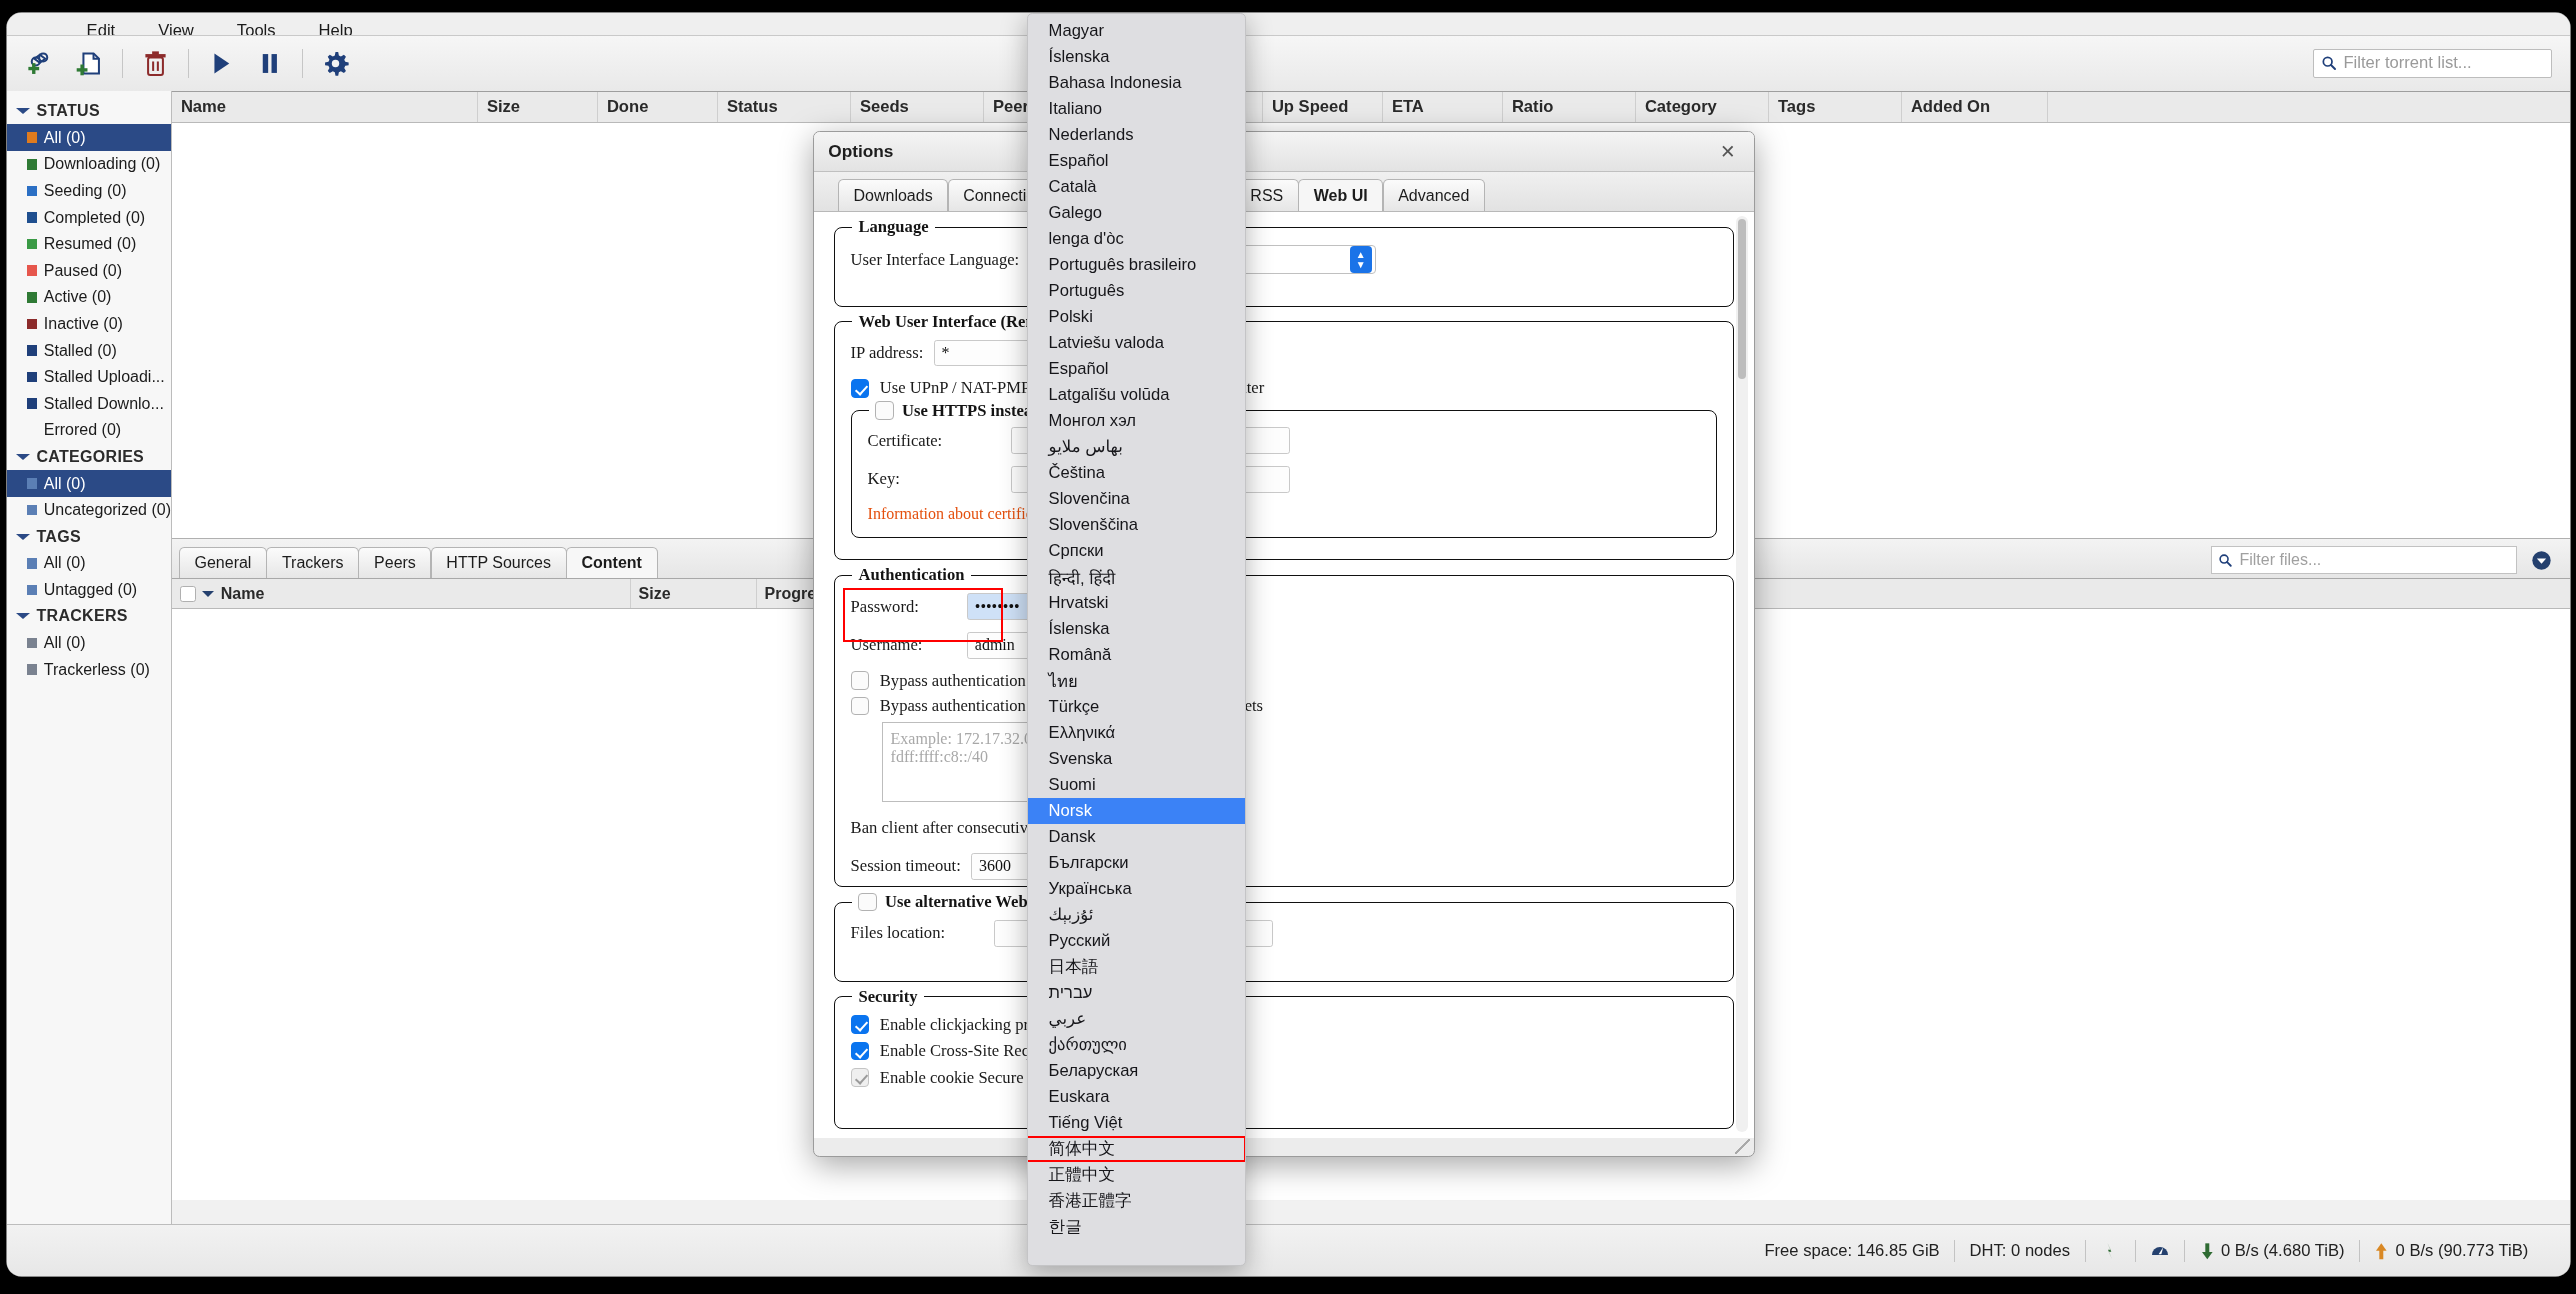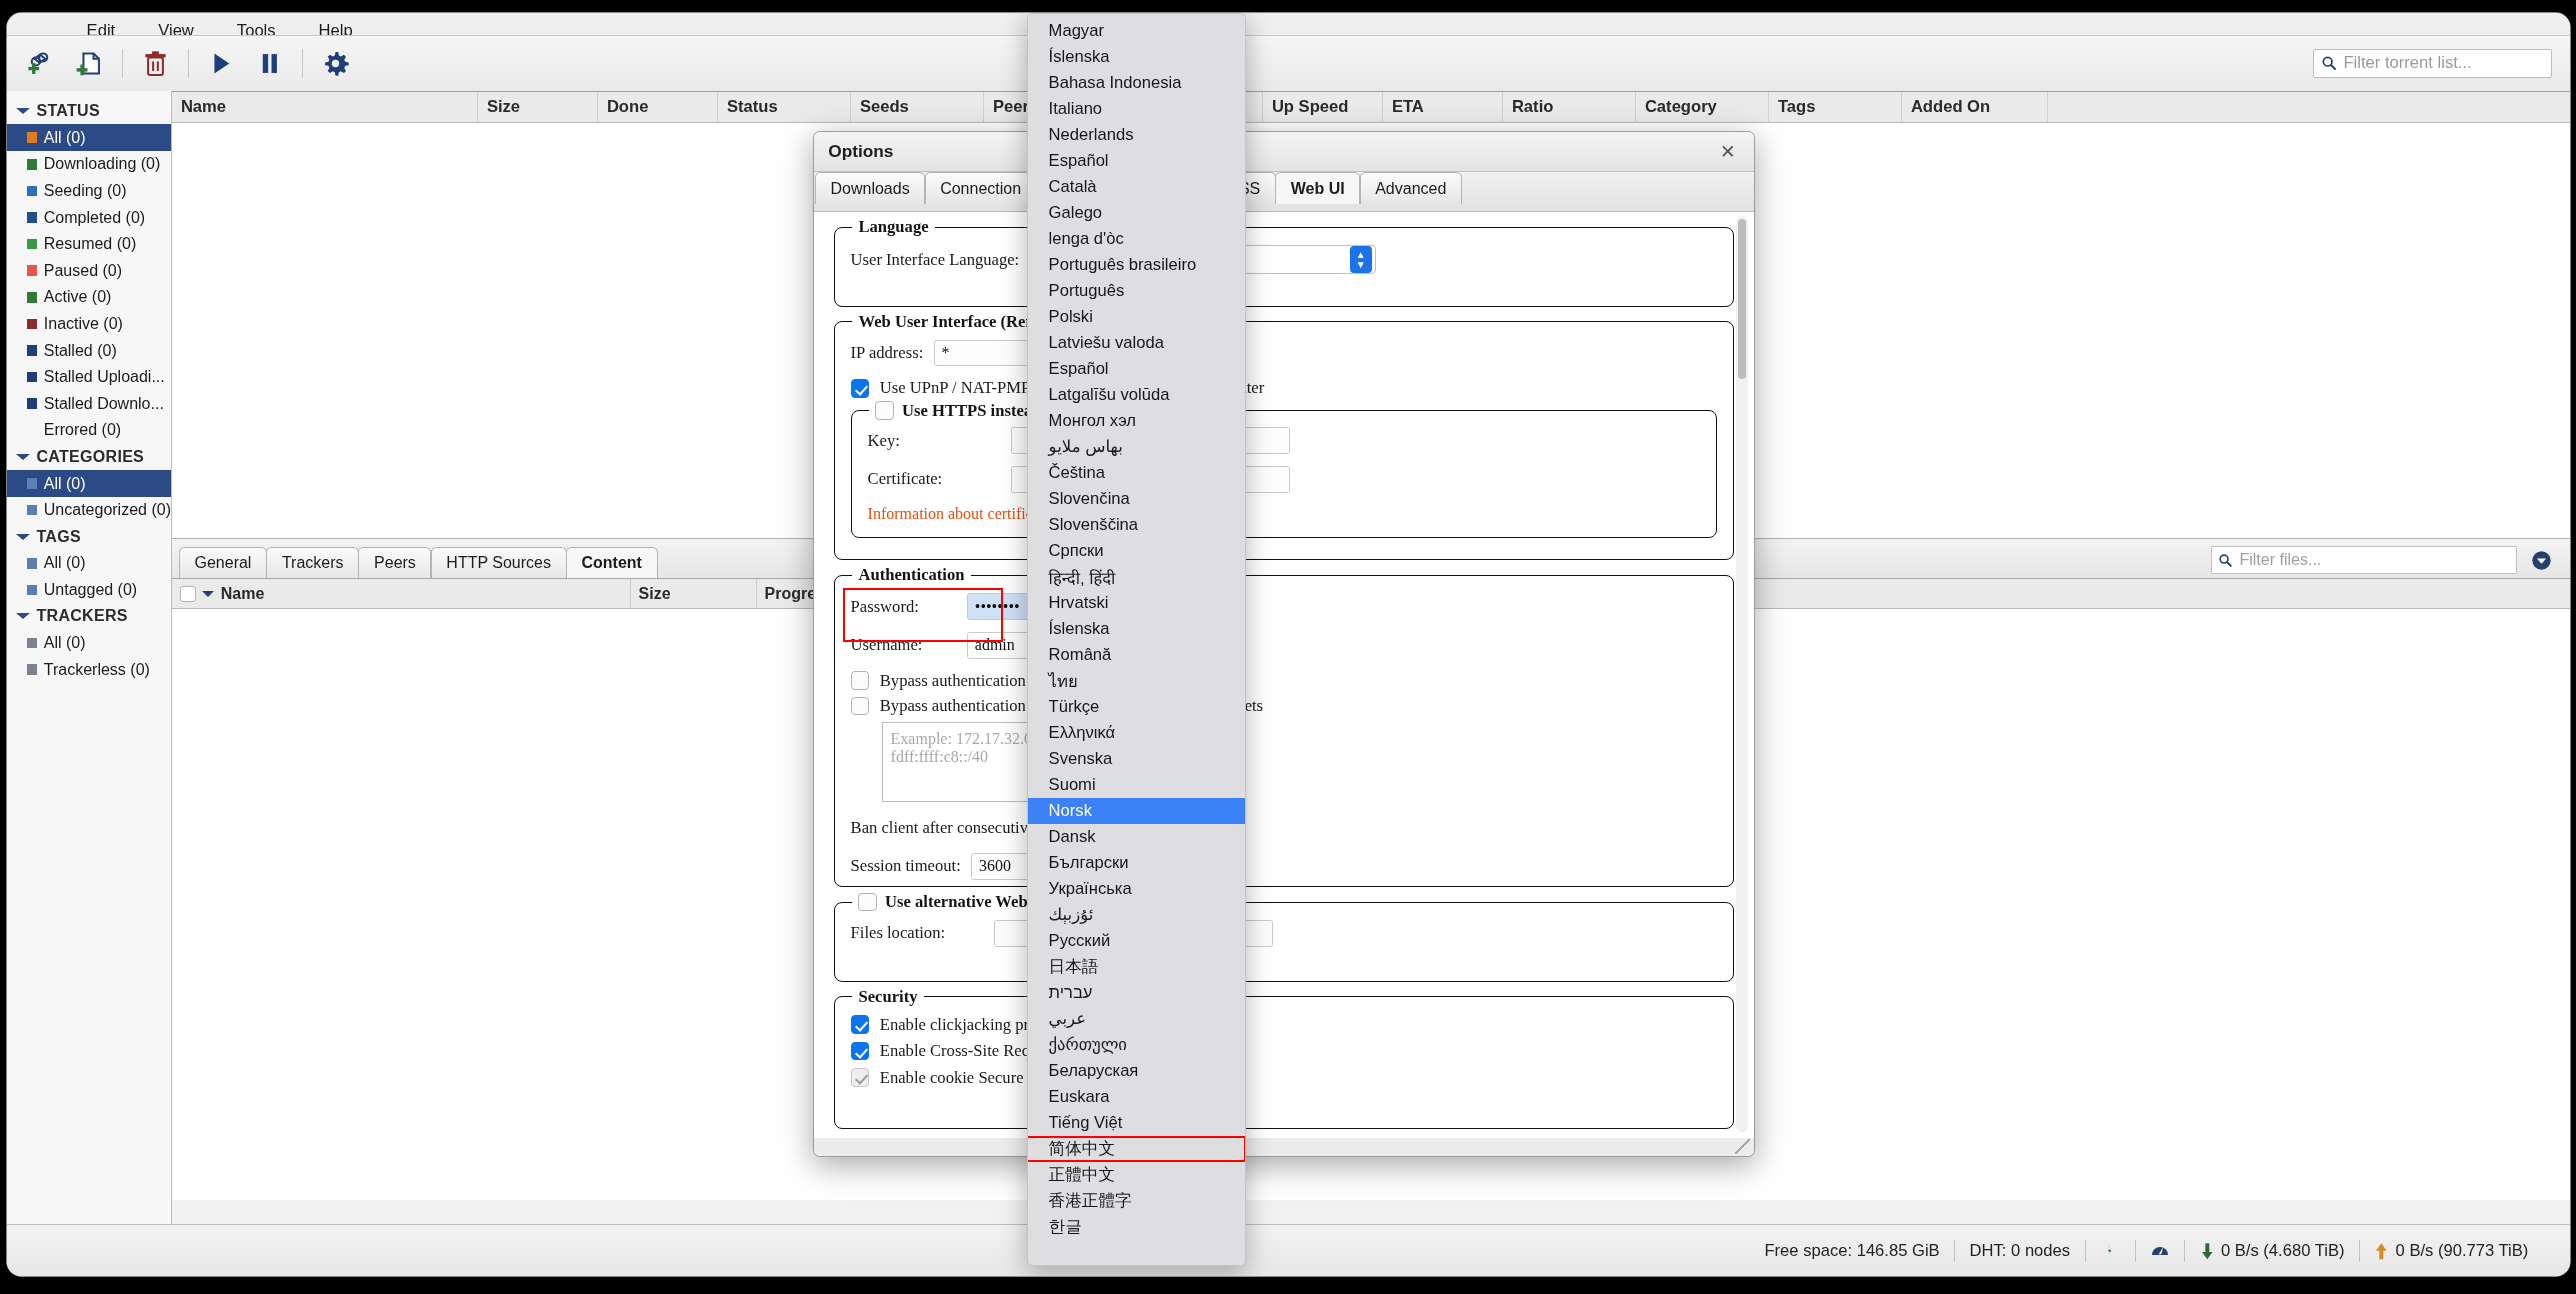--- a/index.html
+++ b/index.html
@@ -226,22 +226,22 @@
     padding-left: 14.6px;
     position: relative;
   }
   .dlg-title .t { font-size: 17.3px; font-weight: bold; color: #1d1d1d; }
   .dlg-close {
     position: absolute; right: 14.6px; top: 50%; transform: translateY(-50%);
     font-size: 18.6px; color: #555; width: 22.6px; height: 22.6px;
     display: flex; align-items: center; justify-content: center;
   }
   .dlg-tabs {
-    display: flex; 
-    height: 40px; padding-left: 2px;
+    display: flex; align-items: flex-end;
+    height: 40px; padding-left: 25px;
     background: linear-gradient(#f0f0f0, #e2e2e2);
     border-bottom: 0.7px solid #b8b8b8;
   }
   .dlg-tab {
     height: 32px;
     background: linear-gradient(#fbfbfb, #e6e6e6);
     border: 0.7px solid #b4b4b4; border-bottom: none;
     border-radius: 5.3px 5.3px 0 0;
     display: flex; align-items: center; justify-content: center;
     font-size: 16px; color: #1c1c1c;
@@ -666,25 +666,25 @@
           <div class="row">
             <span class="cbox on"></span>
             <span class="lbl">Use UPnP / NAT-PMP to forward the port from my router</span>
           </div>
           <div class="gbox" style="margin-top:4px; padding-top:16px">
             <span class="legend withchk">
               <span class="cbox"></span>
               <span>Use HTTPS instead of HTTP</span>
             </span>
             <div class="row">
-              <span class="lbl" style="width:133px">Key:</span>
+              <span class="lbl" style="width:133px">Certificate:</span>
               <span class="inp" style="width:279px"></span>
             </div>
             <div class="row">
-              <span class="lbl" style="width:133px">Certificate:</span>
+              <span class="lbl" style="width:133px">Key:</span>
               <span class="inp" style="width:279px"></span>
             </div>
             <div class="row" style="margin-bottom:0">
               <span class="orange">Information about certificates</span>
             </div>
           </div>
         </div>
 
         <div class="gbox" style="height:312px">
           <span class="legend">Authentication</span>

